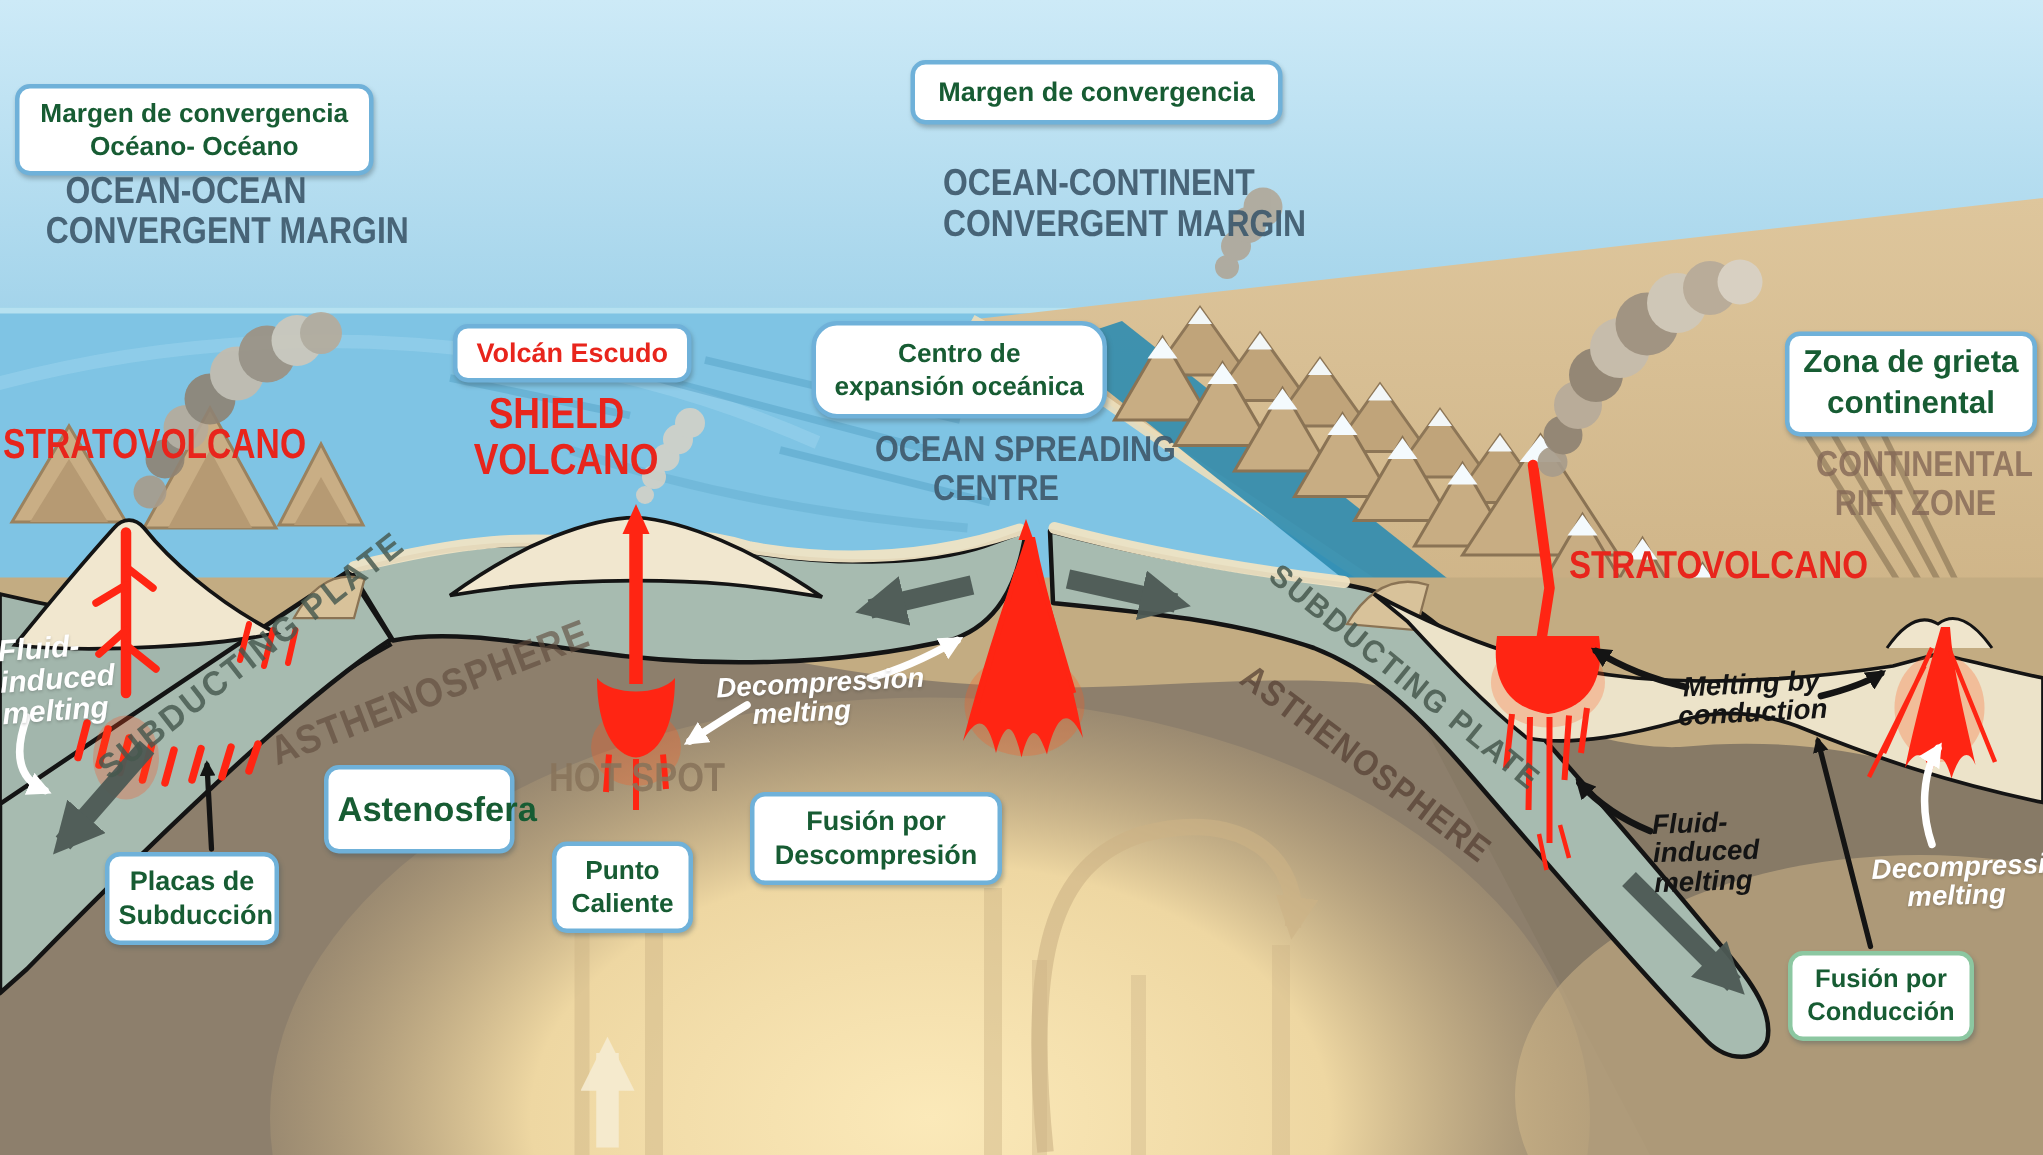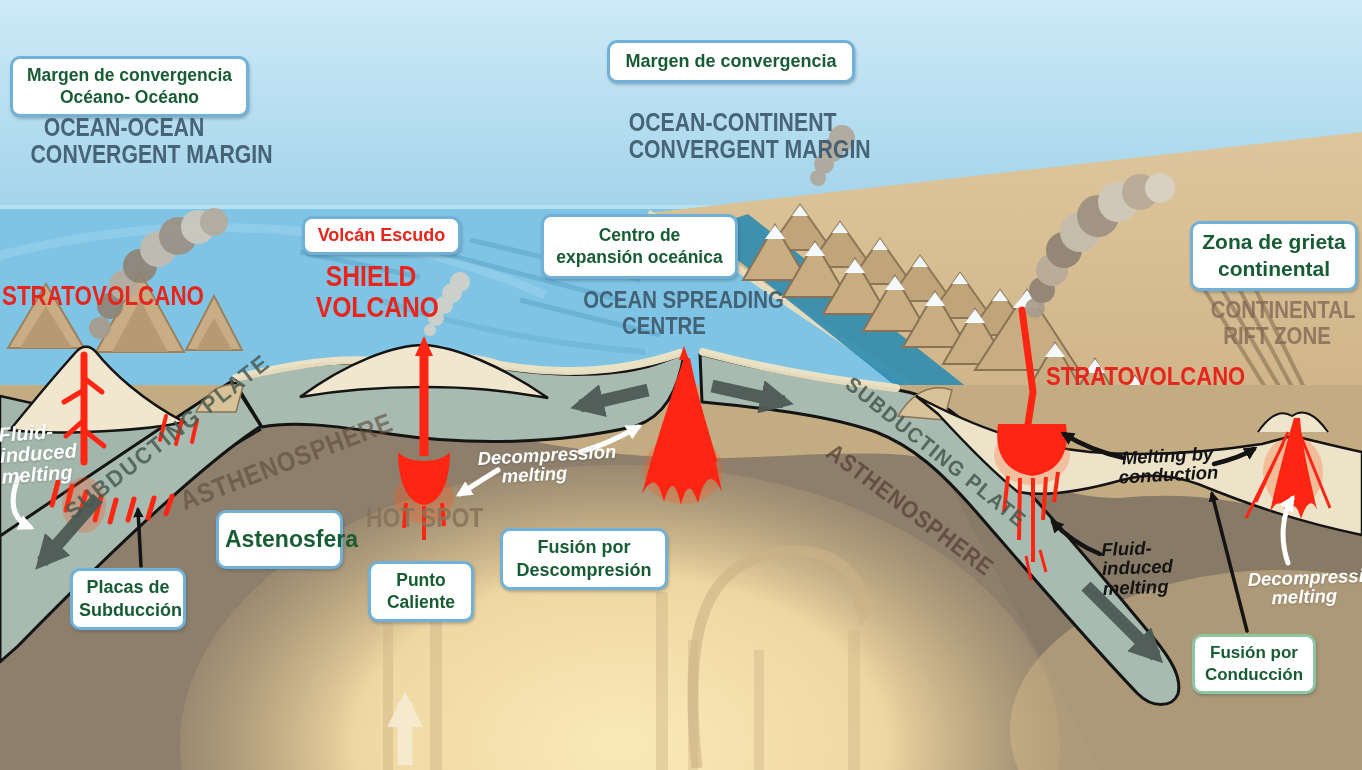--- a/index.html
+++ b/index.html
@@ -313,21 +313,21 @@
 </div>
 
 <div class="box red-text" style="left:289px;top:216px;width:159px;font-size:18px;margin-left:13px;">
   <div>Volcán Escudo</div>
 </div>
 <div class="caps red2" style="left:306px;top:261px;width:130px;font-size:29px;">
   <div>SHIELD</div>
   <div>VOLCANO</div>
 </div>
 
-<div class="box" style="left:541px;top:214px;width:197px;font-size:17.5px;padding-top:7px;padding-bottom:7px;">
+<div class="box" style="left:541px;top:214px;width:197px;font-size:17.5px;padding-top:7px;padding-bottom:7px;border-radius:17px;">
   <div>Centro de</div>
   <div>expansión oceánica</div>
 </div>
 <div class="caps" style="left:569px;top:287px;width:190px;font-size:24px;">
   <div>OCEAN SPREADING</div>
   <div>CENTRE</div>
 </div>
 
 <div class="box" style="left:1190px;top:221px;width:168px;font-size:21px;">
   <div>Zona de grieta</div>
@@ -359,21 +359,21 @@
   <div>Astenosfera</div>
 </div>
 <div class="box" style="left:70px;top:568px;width:116px;font-size:18px;">
   <div>Placas de</div>
   <div>Subducción</div>
 </div>
 
 <div class="caps tan" style="left:366px;top:504px;font-size:27px;transform:scaleX(.85);transform-origin:0 0;">
   <span>HOT SPOT</span>
 </div>
-<div class="box" style="left:368px;top:561px;width:106px;font-size:17.5px;">
+<div class="box" style="left:368px;top:561px;width:94px;font-size:17.5px;">
   <div>Punto</div>
   <div>Caliente</div>
 </div>
 
 <div class="box" style="left:500px;top:528px;width:168px;font-size:18px;">
   <div>Fusión por</div>
   <div>Descompresión</div>
 </div>
 <div class="box green-border" style="left:1192px;top:634px;width:124px;font-size:17px;">
   <div>Fusión por</div>

